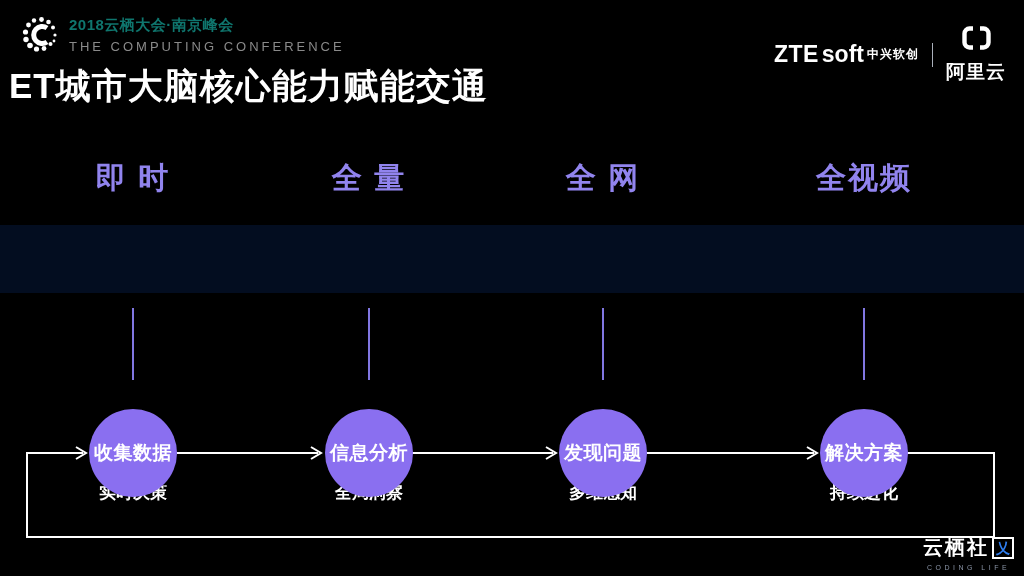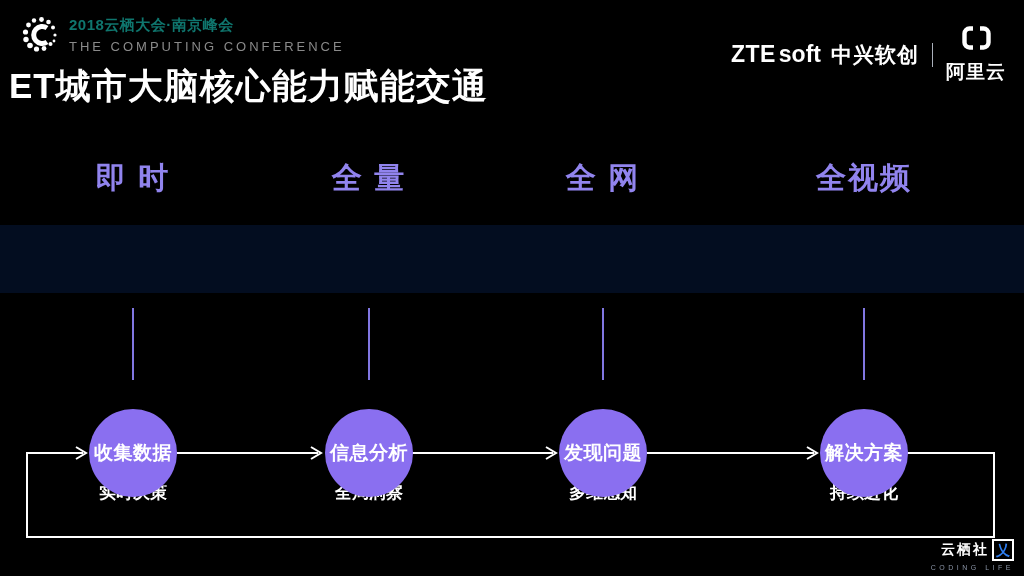--- a/index.html
+++ b/index.html
@@ -15,21 +15,21 @@
     font-family:"Liberation Sans","DejaVu Sans",sans-serif;color:#fff;
   }
   
   .conf{position:absolute;top:14px;left:20px;display:flex;align-items:center;gap:9px;}
   .conf-icon svg{display:block;}
   .conf-t1{font-size:15px;font-weight:600;letter-spacing:.5px;color:#0f766e;white-space:nowrap;}
   .conf-t2{font-size:13px;letter-spacing:3px;color:#8a8a8a;margin-top:4px;white-space:nowrap;}
   .partners{position:absolute;top:24px;right:18px;display:flex;align-items:center;justify-content:space-between;}
   .zte-bold{font-size:23px;font-weight:800;letter-spacing:.5px;}
   .zte-light{font-size:23px;font-weight:600;margin-left:3px;}
-  .zte-cn{font-size:21px;font-weight:700;margin-left:10px;letter-spacing:1px;}
+  .zte-cn{font-size:12px;font-weight:700;margin-left:3px;letter-spacing:1px;}
   .pipe{width:1px;height:24px;background:#aab0bb;margin:0 13px;}
   .ali{display:flex;align-items:center;gap:7px;flex-direction:column;}
   .ali-cn{font-size:19px;font-weight:700;letter-spacing:1px;}
   
   .slide-title{
     position:absolute;top:63px;left:9px;width:912px;text-align:left;
     font-size:35px;font-weight:800;letter-spacing:1px;
   }
   
   .col-header{
@@ -48,21 +48,21 @@
   .circle{
     position:absolute;top:409px;width:88px;height:88px;border-radius:50%;
     background:var(--circle-purple);transform:translateX(-50%);
     display:flex;align-items:center;justify-content:center;
     font-size:19px;font-weight:700;letter-spacing:.5px;white-space:nowrap;
   }
   .flow-svg{position:absolute;top:0;left:0;pointer-events:none;}
   
   .community{position:absolute;right:10px;bottom:5px;text-align:center;}
   .comm-row{display:flex;align-items:center;justify-content:flex-end;gap:3px;}
-  .comm-name{font-size:14px;font-weight:700;letter-spacing:2px;}
+  .comm-name{font-size:20px;font-weight:700;letter-spacing:2px;}
   .comm-box{
     width:18px;height:18px;border:2px solid #fff;display:flex;align-items:center;
     justify-content:center;font-size:14px;font-weight:800;color:var(--alicloud-blue);line-height:1;
   }
   .comm-sub{font-size:7px;letter-spacing:3.5px;color:#8a94a6;margin-top:3px;text-align:center;}
 </style>
 </head>
 <body>
 
 <div class="conf">

